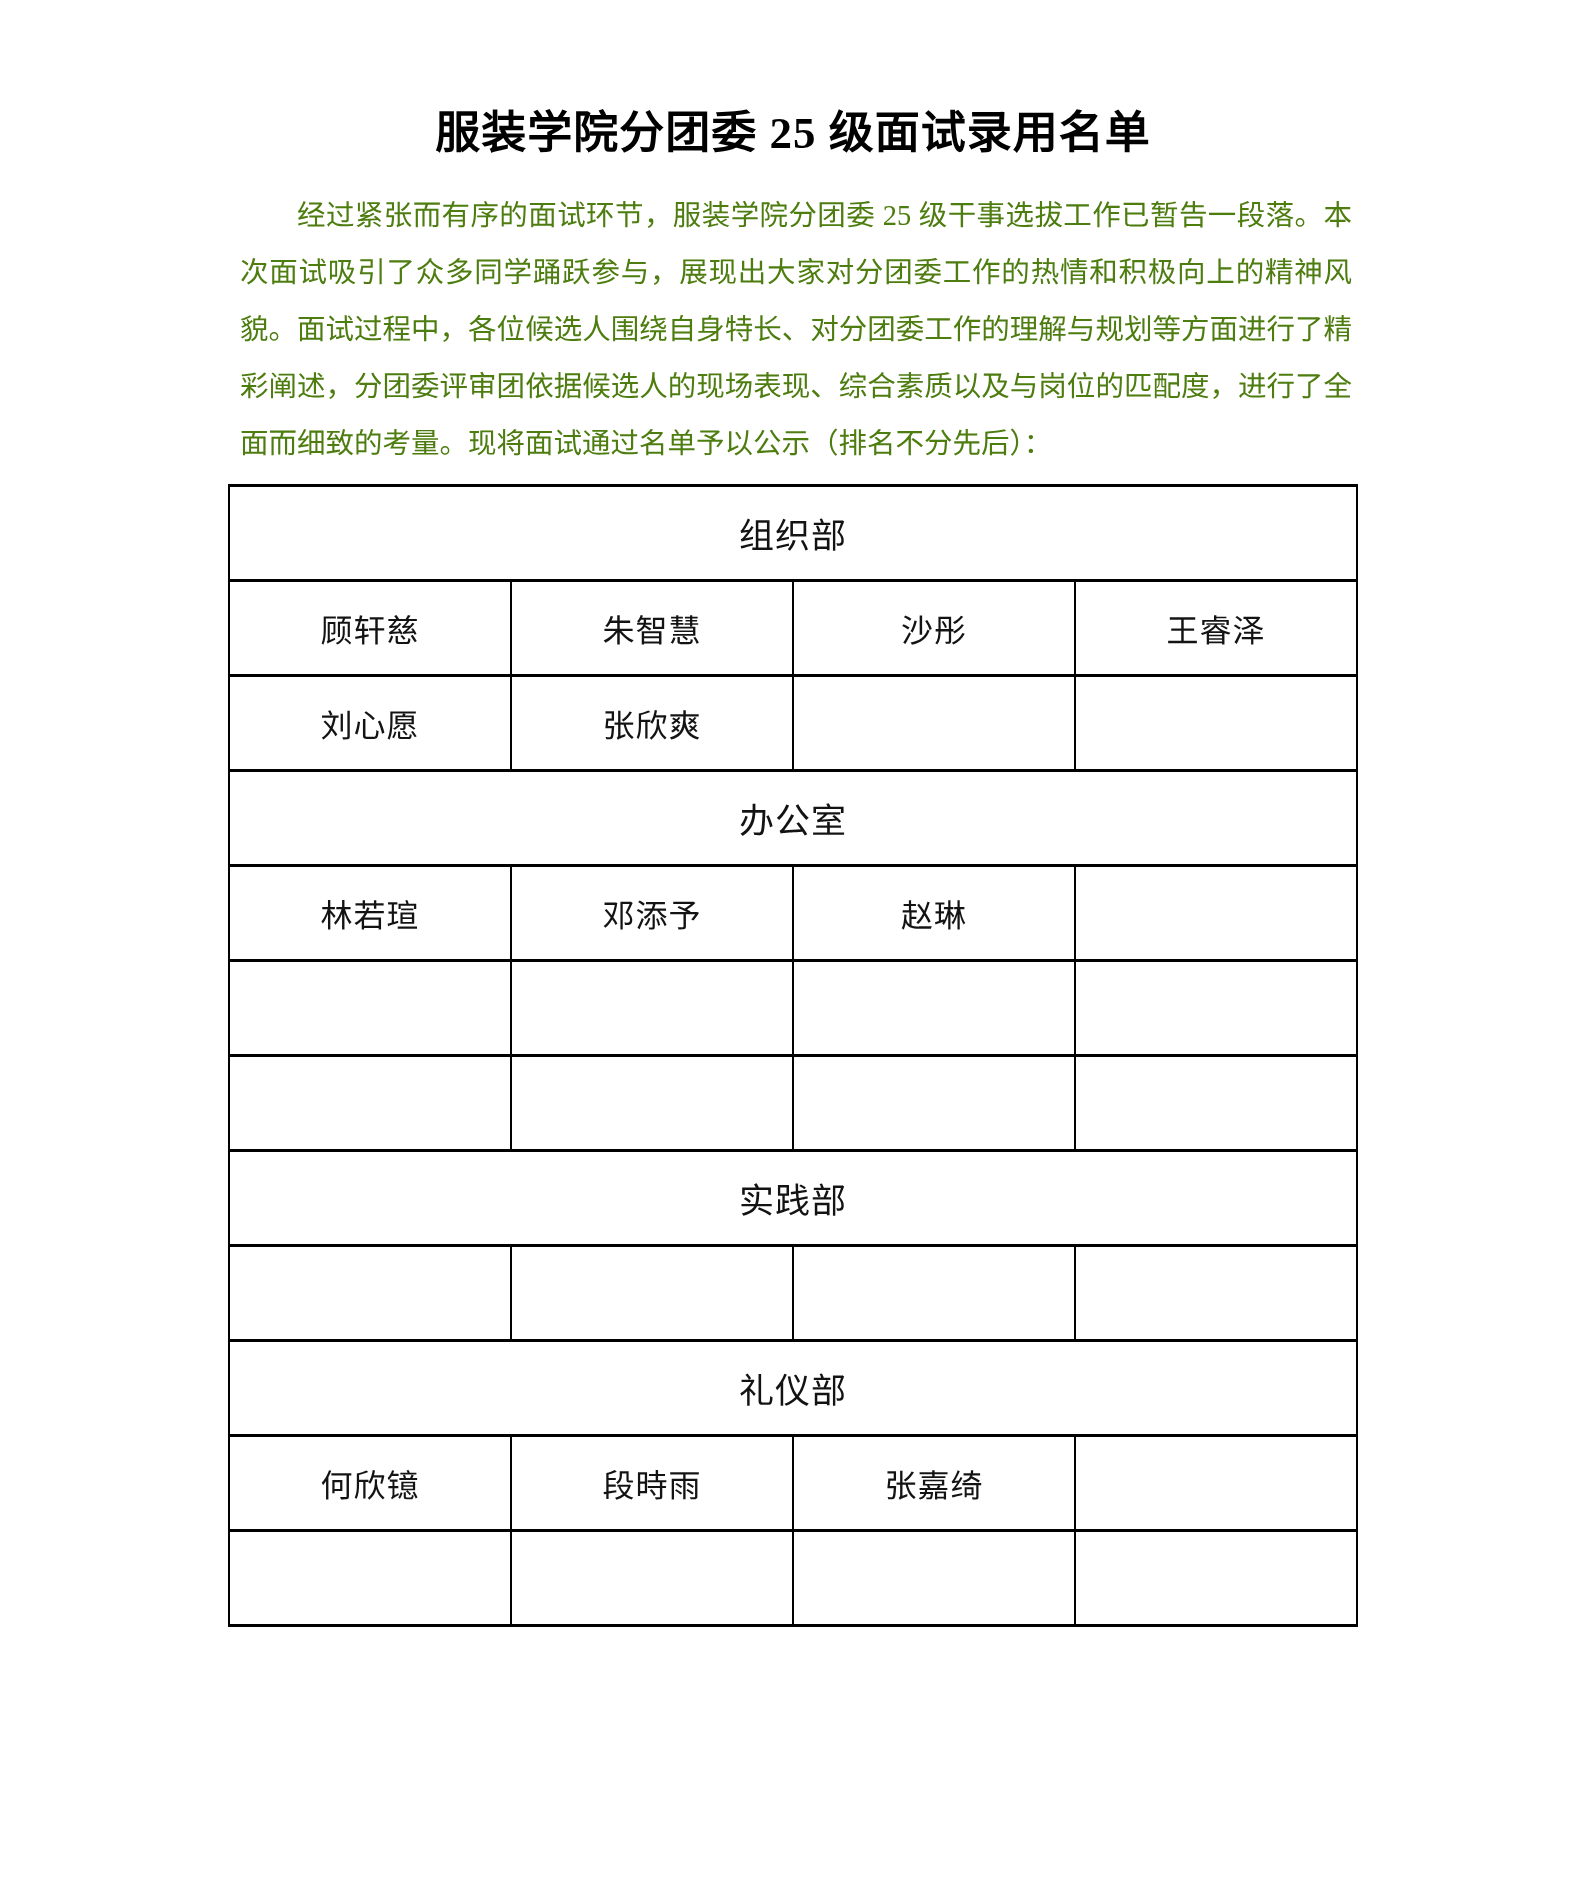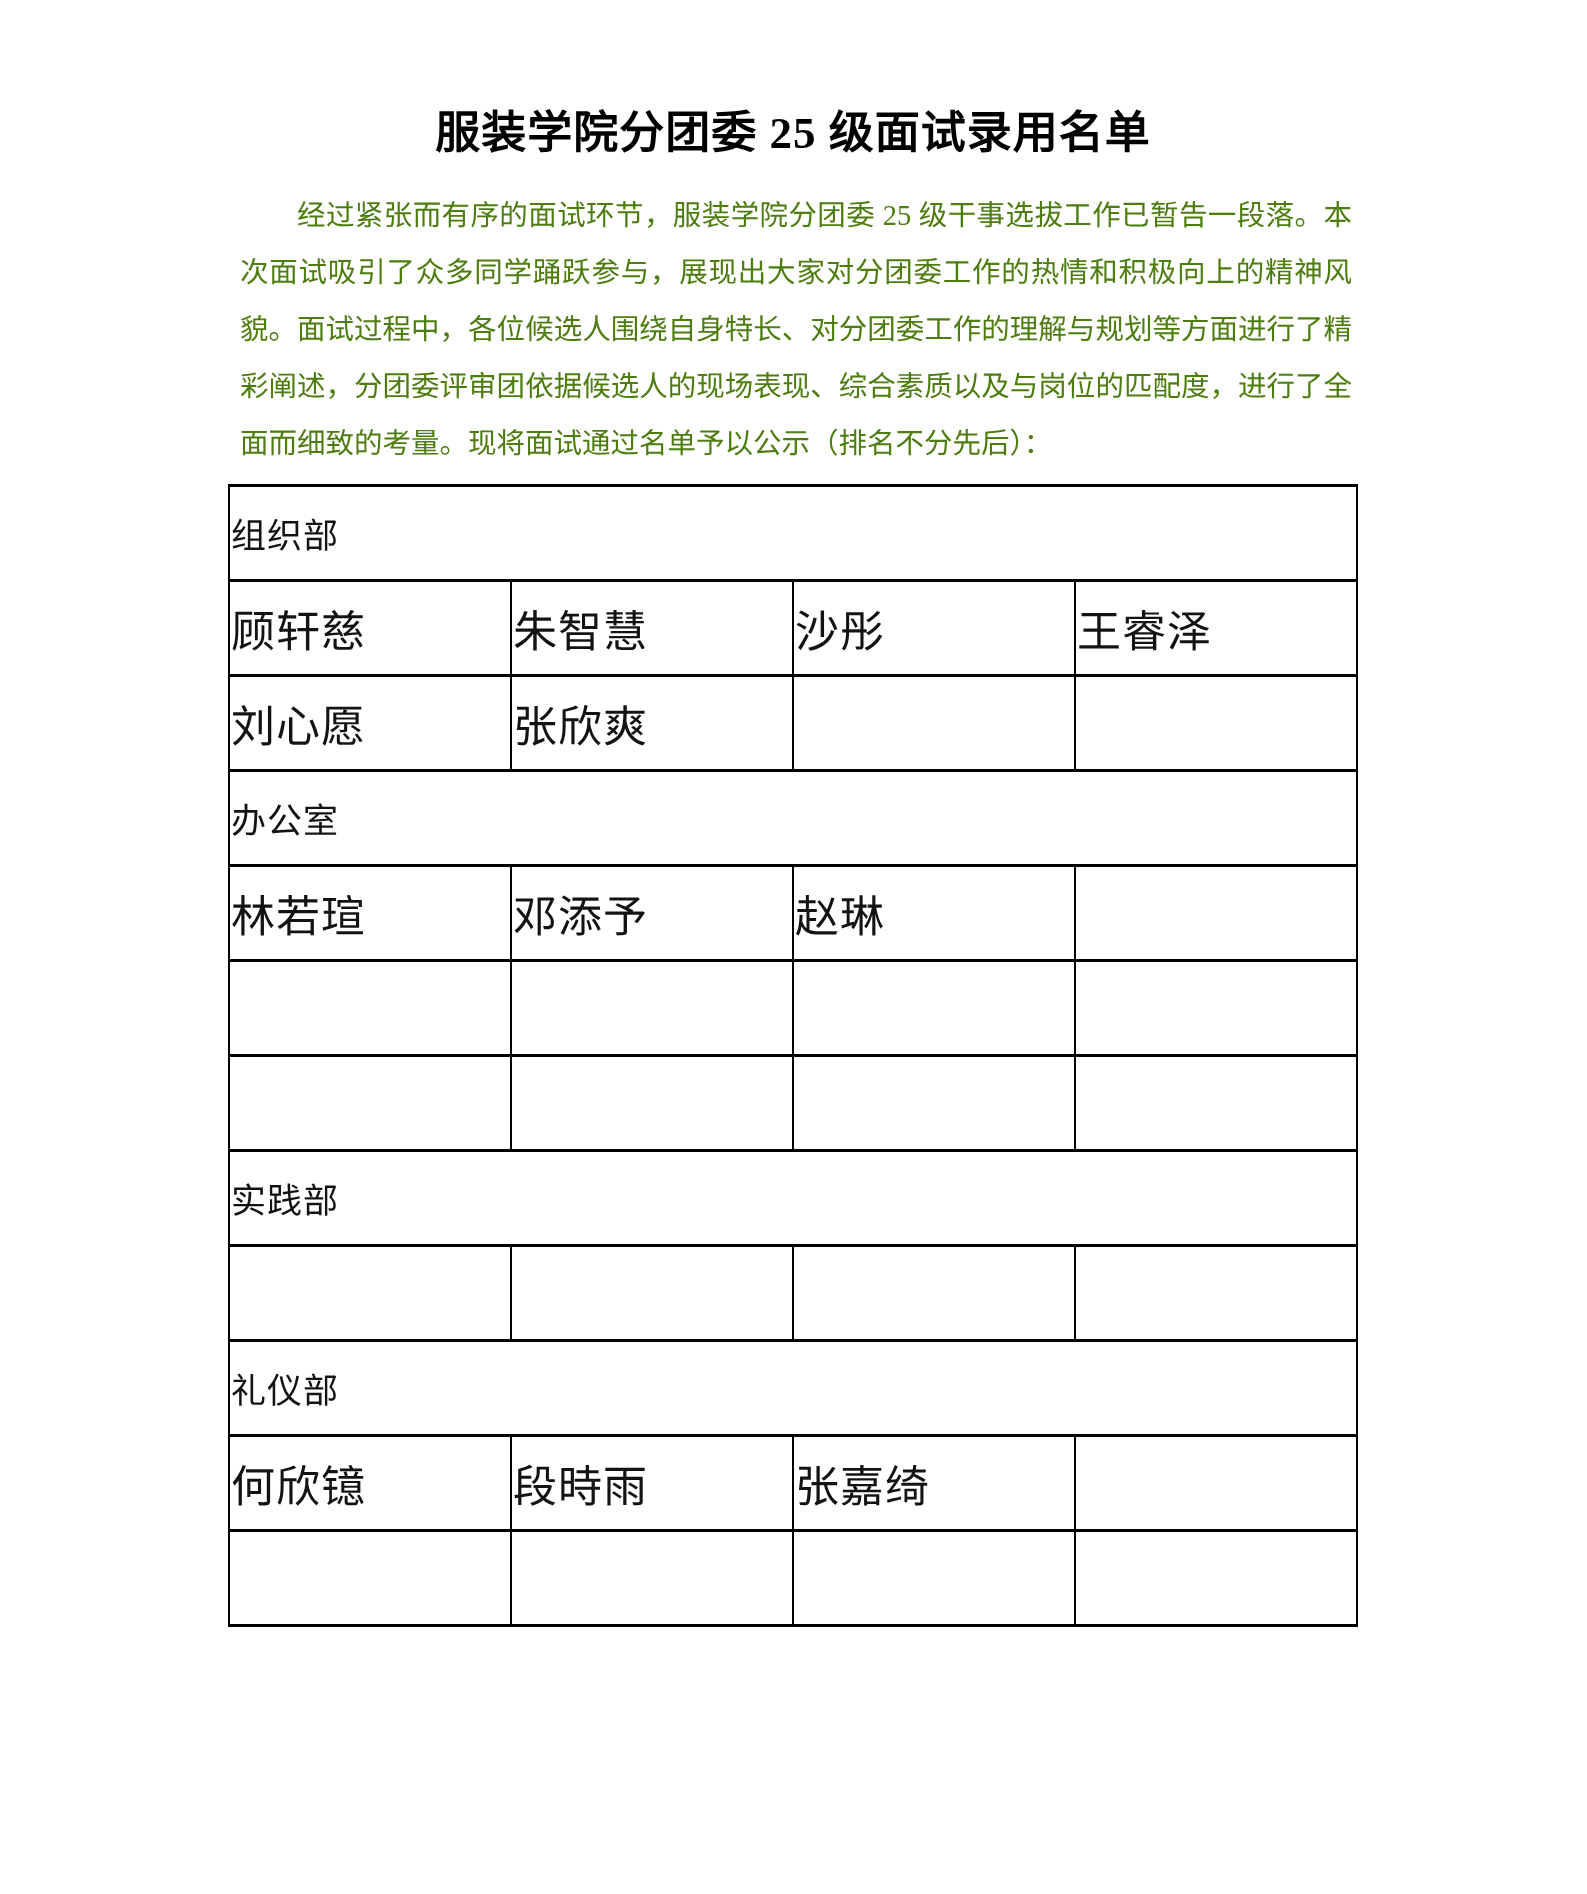--- a/index.html
+++ b/index.html
@@ -44,30 +44,31 @@
     margin-top: 12px;
     width: 100%;
     border-collapse: collapse;
     table-layout: fixed;
   }
   table.roster td {
     border: 2px solid #000000;
     border-top-width: 3px;
     border-bottom-width: 3px;
     height: 90px;
+    text-align: center;
     vertical-align: middle;
     color: #131313;
     overflow: hidden;
   }
   td.dept {
     font-size: 35px;
     letter-spacing: 1px;
   }
   td.name {
-    font-size: 44px;
+    font-size: 32px;
     letter-spacing: 1px;
   }
 </style>
 </head>
 <body>
 
 <div class="content">
   <h1 class="doc-title">服装学院分团委 25 级面试录用名单</h1>
 
   <p class="intro">经过紧张而有序的面试环节，服装学院分团委 25 级干事选拔工作已暂告一段落。本次面试吸引了众多同学踊跃参与，展现出大家对分团委工作的热情和积极向上的精神风貌。面试过程中，各位候选人围绕自身特长、对分团委工作的理解与规划等方面进行了精彩阐述，分团委评审团依据候选人的现场表现、综合素质以及与岗位的匹配度，进行了全面而细致的考量。现将面试通过名单予以公示（排名不分先后）：</p>

